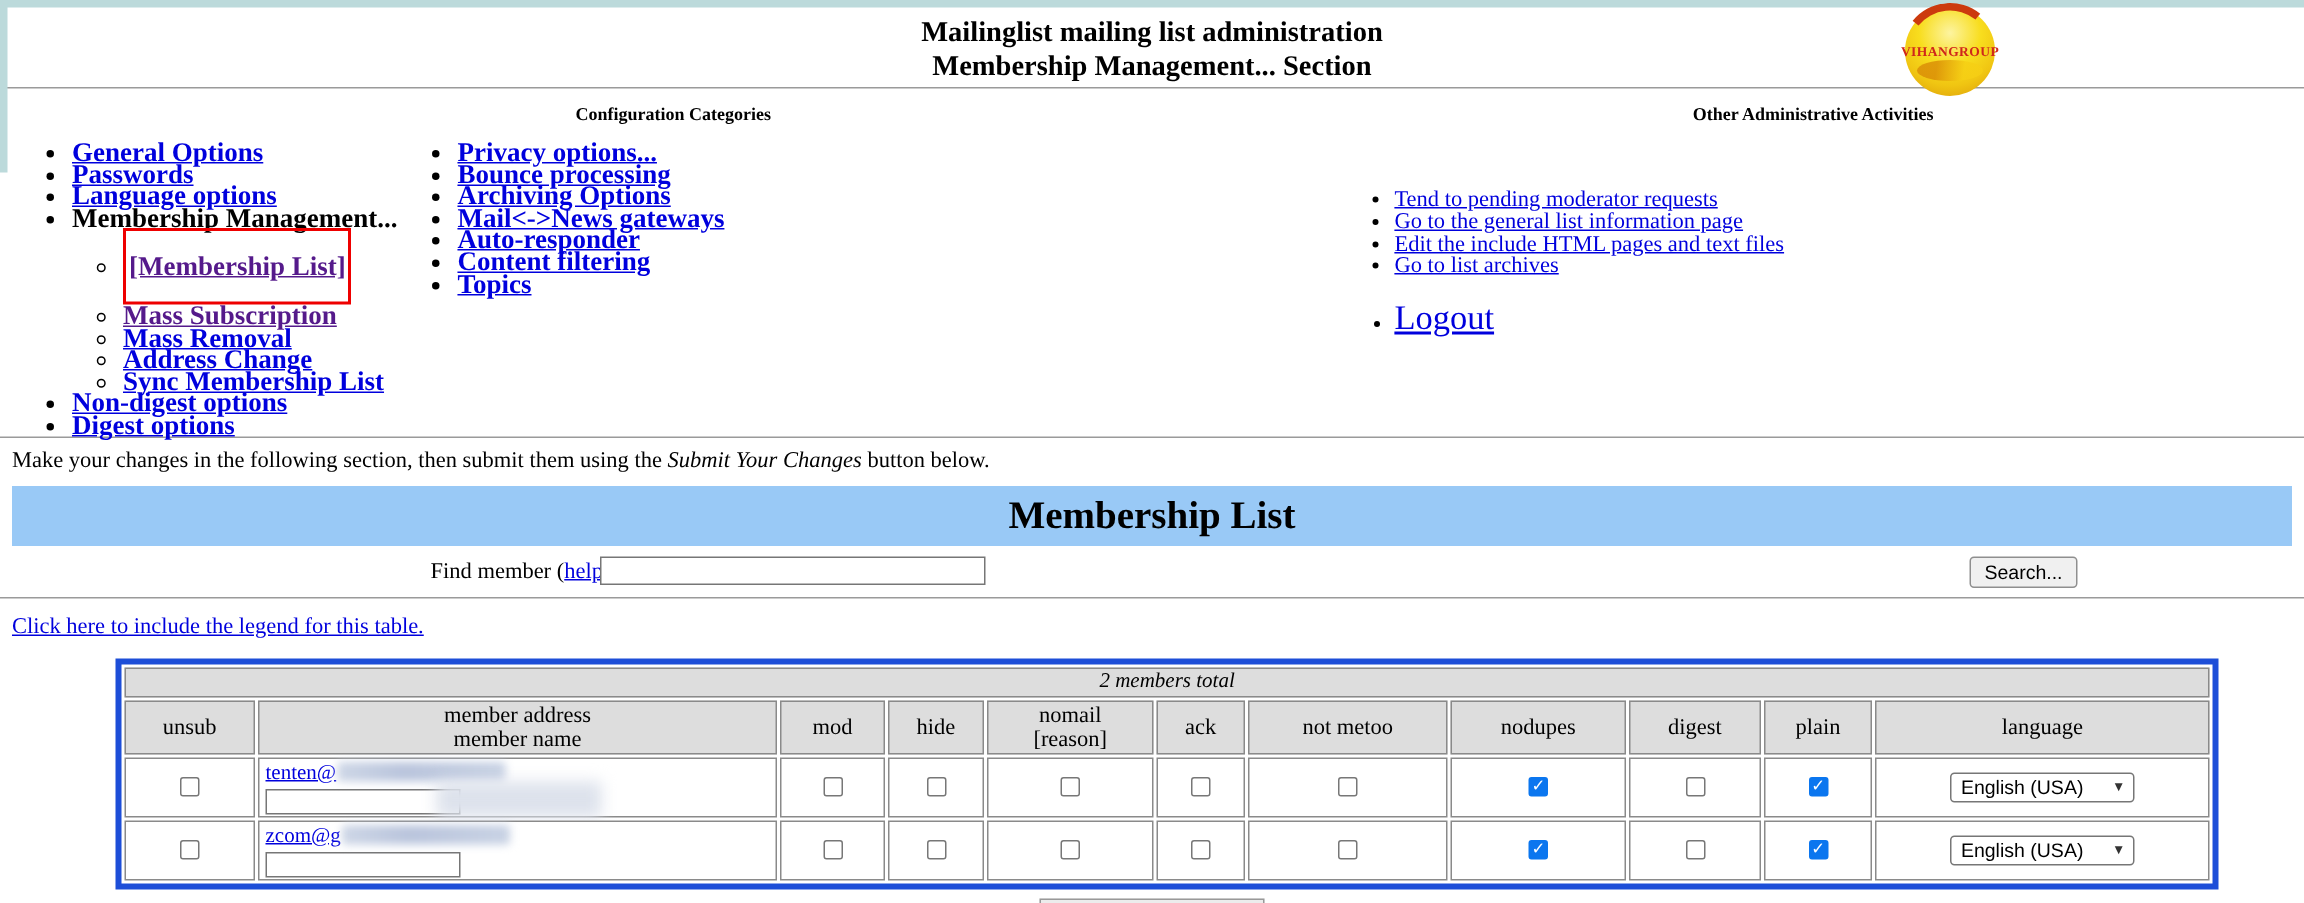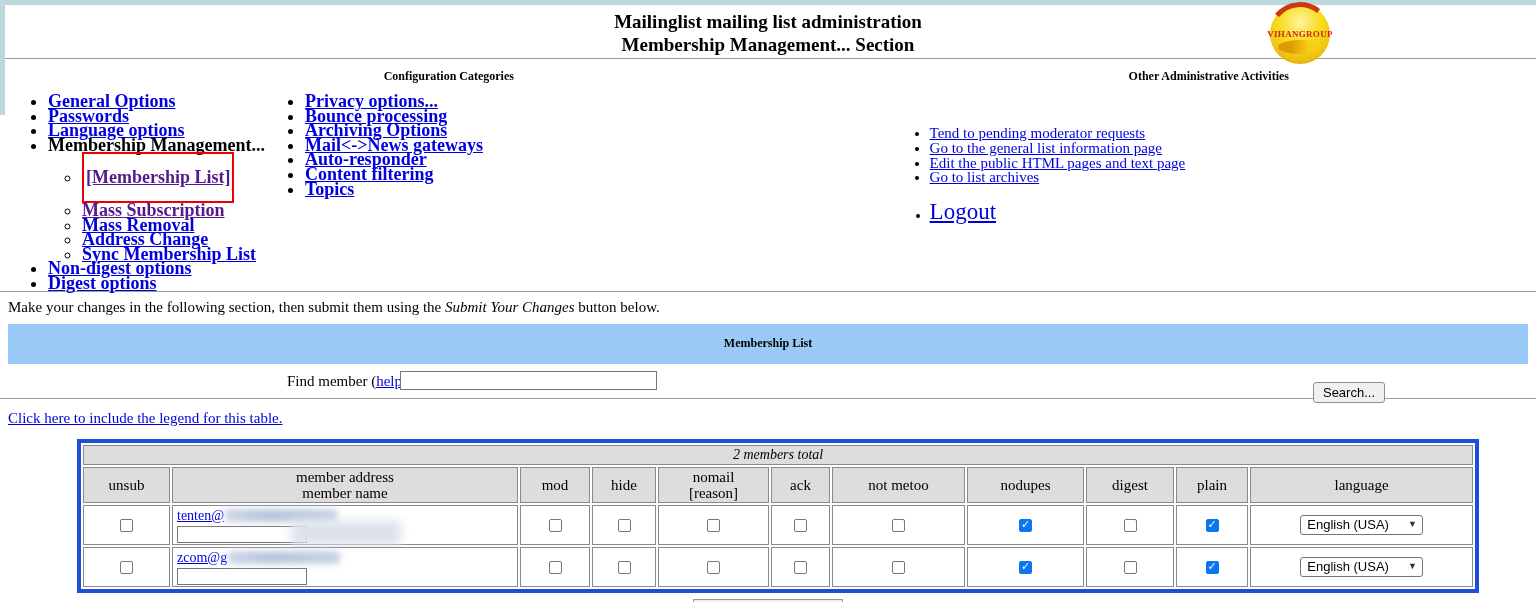--- a/index.html
+++ b/index.html
@@ -48,27 +48,27 @@
   ul.admin li { line-height:14.8px; font-size:15px; font-weight:normal; }
   ul.logout-ul { list-style:disc; margin:14px 0 0 20px; padding-left:20px; }
   ul.logout-ul li { font-size:12px; }
   .logout-link { font-size:23px; font-weight:normal; }
 
   .rule2 { margin-top:17px; }
   .instructions { margin:7px 0 0 8px; font-size:15px; }
   .instructions em { font-style:italic; }
 
   .banner { margin:8px 8px 0 8px; height:40px; background:#99c9f6; display:flex; align-items:center;
-    justify-content:center; font-size:12px; font-weight:bold; }
+    justify-content:center; font-size:26px; font-weight:bold; }
 
   .find-row { position:relative; height:30px; margin-top:4px; }
   .find-label { position:absolute; left:287px; top:5px; font-size:15px; }
   .find-input { position:absolute; left:400px; top:3px; width:257px; height:19px;
     border:1px solid #767676; font-family:"Liberation Sans",sans-serif; font-size:13px; padding:0 3px; }
-  .search-btn { position:absolute; right:151px; top:14px; font-family:"Liberation Sans",sans-serif;
+  .search-btn { position:absolute; right:151px; top:3px; font-family:"Liberation Sans",sans-serif;
     font-size:13px; padding:2px 9px; background:#f0f0f0; border:1px solid #8f8f8f; border-radius:3px; cursor:pointer; }
 
   .rule3 { margin-top:12px; }
   .legend-line { margin:11px 0 0 8px; font-size:15px; }
 
   
   table.members { margin:12px 0 0 77px; width:1370px; table-layout:fixed;
     border-collapse:separate; border-spacing:2px; border:4px solid #1d4ed8; background:#fff; }
   table.members th, table.members td { border:1px solid #8a8a8a; }
   th.summary { background:#dddddd; font-weight:normal; font-style:italic; font-size:14px; height:20px; text-align:center; }
@@ -149,21 +149,21 @@
           <li><a>Content filtering</a></li>
           <li><a>Topics</a></li>
         </ul>
       </div>
     </div>
     <div class="cats-right">
       <div class="cats-heading">Other Administrative Activities</div>
       <ul class="admin">
         <li><a>Tend to pending moderator requests</a></li>
         <li><a>Go to the general list information page</a></li>
-        <li><a>Edit the public HTML pages and text page</a></li>
+        <li><a>Edit the include HTML pages and text files</a></li>
         <li><a>Go to list archives</a></li>
       </ul>
       <ul class="logout-ul">
         <li><a class="logout-link">Logout</a></li>
       </ul>
     </div>
   </div>
 
   <hr class="rule rule2">
 

